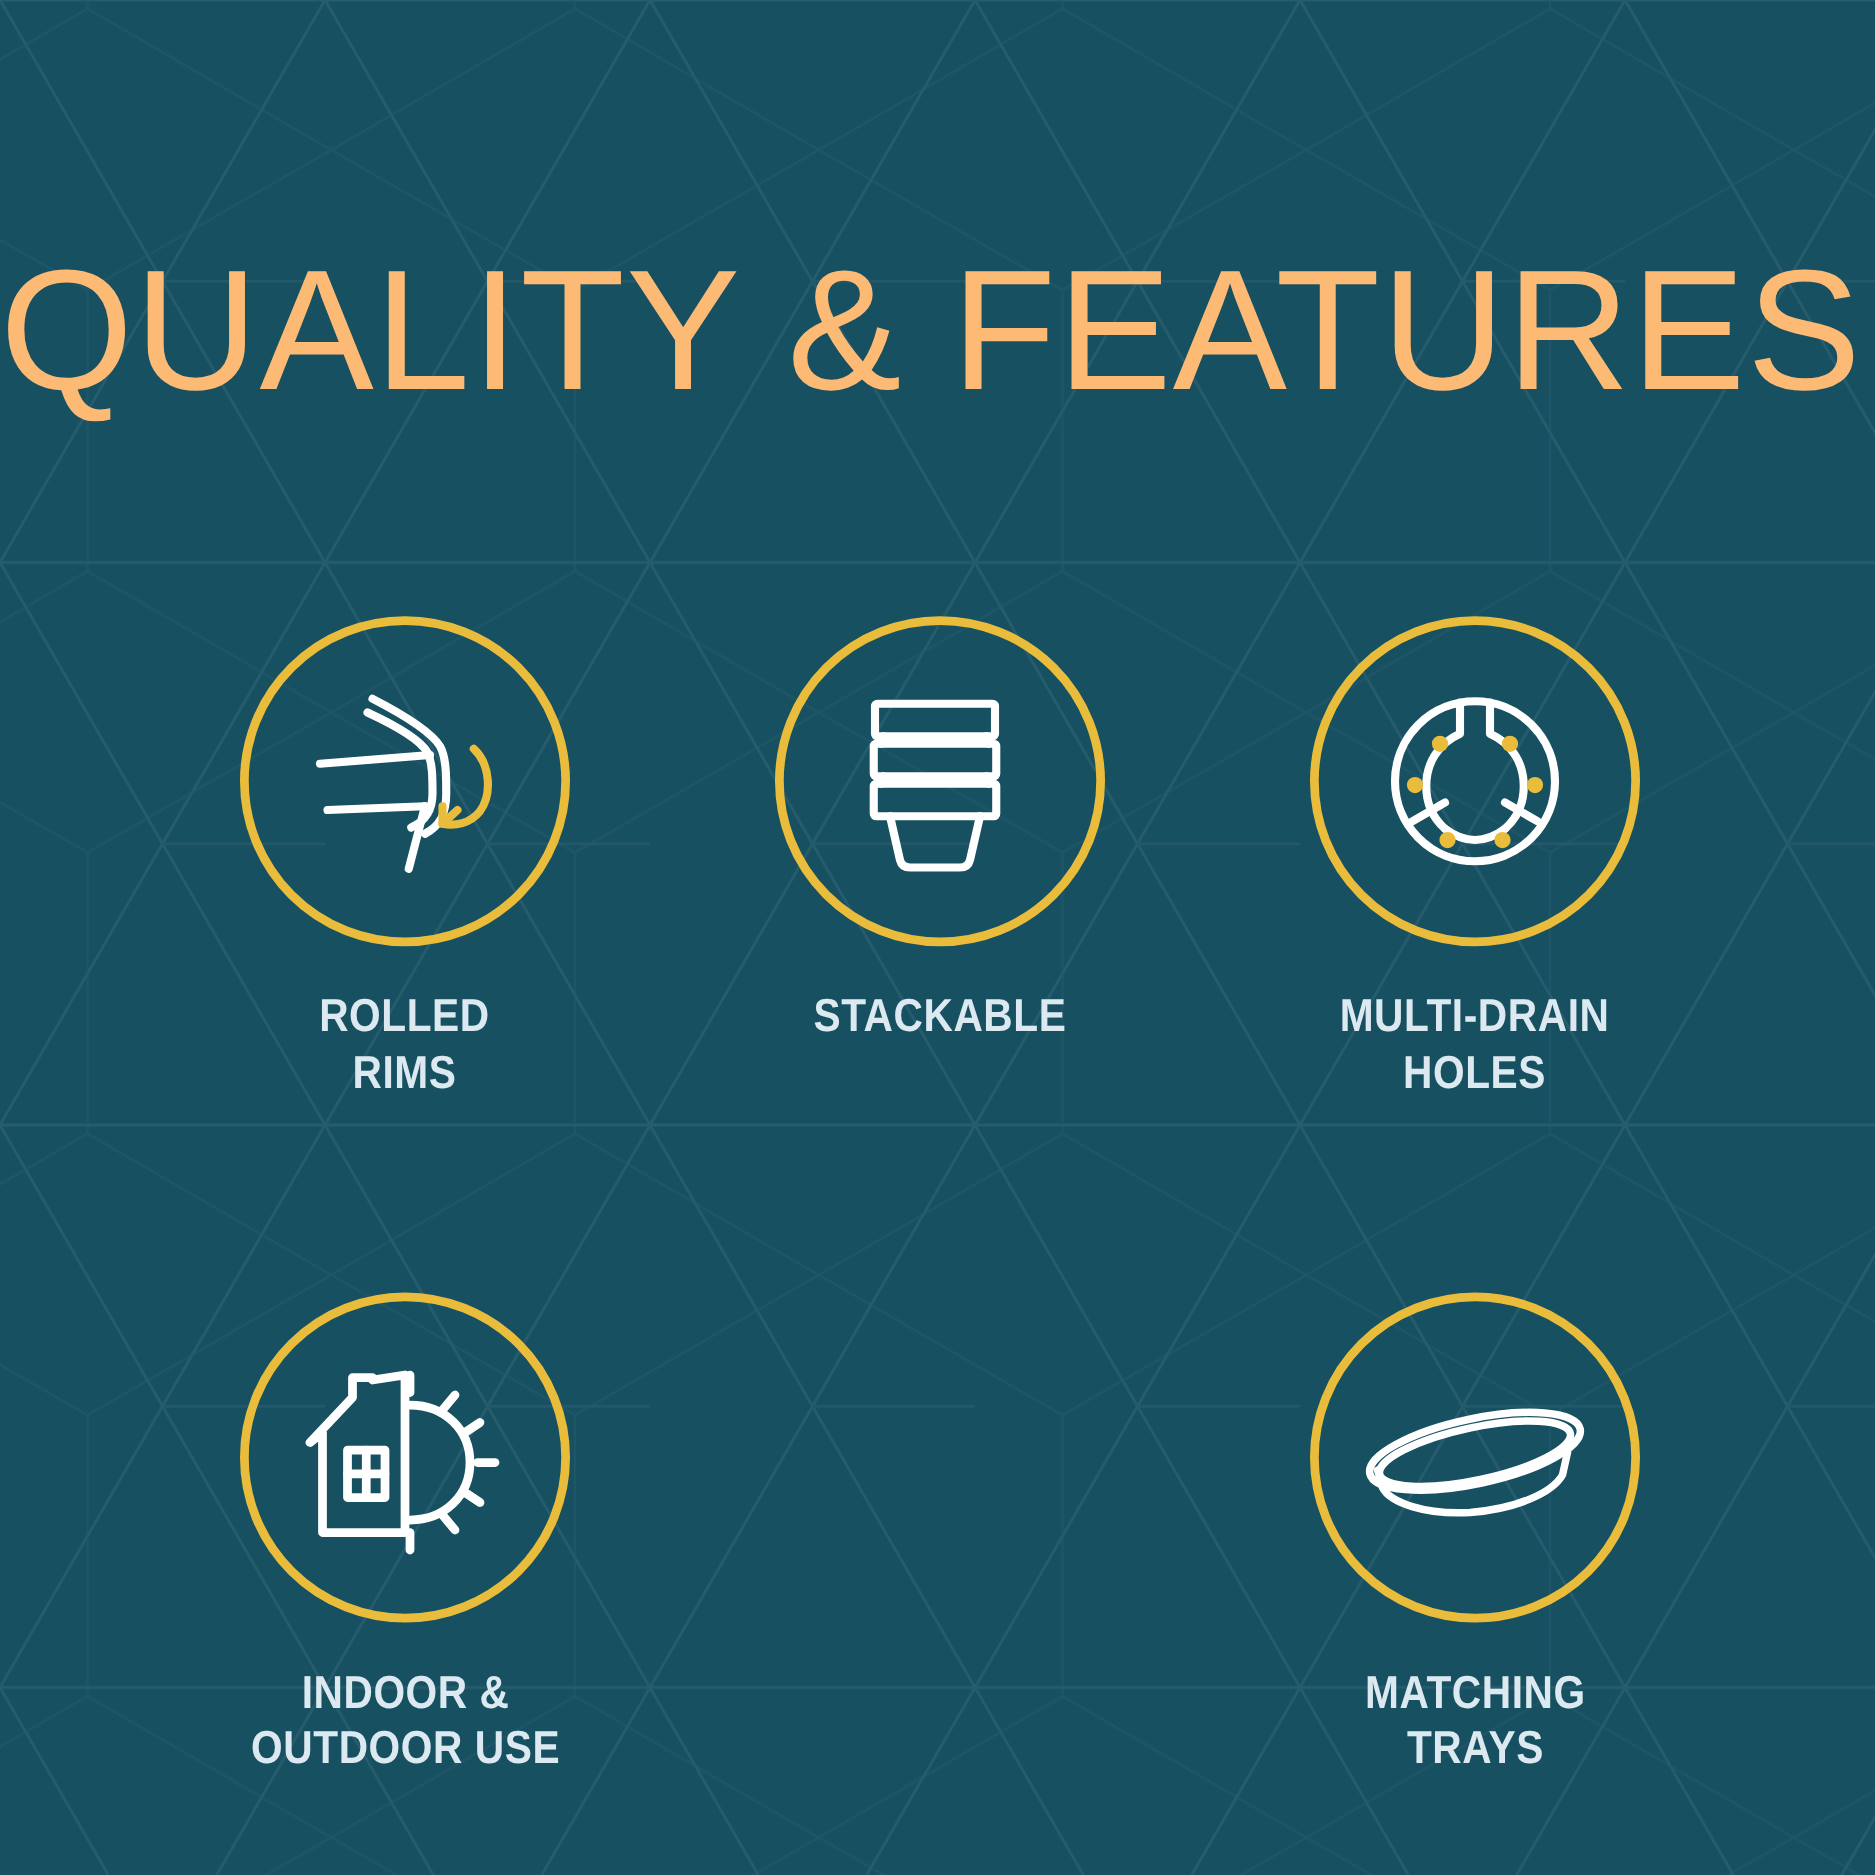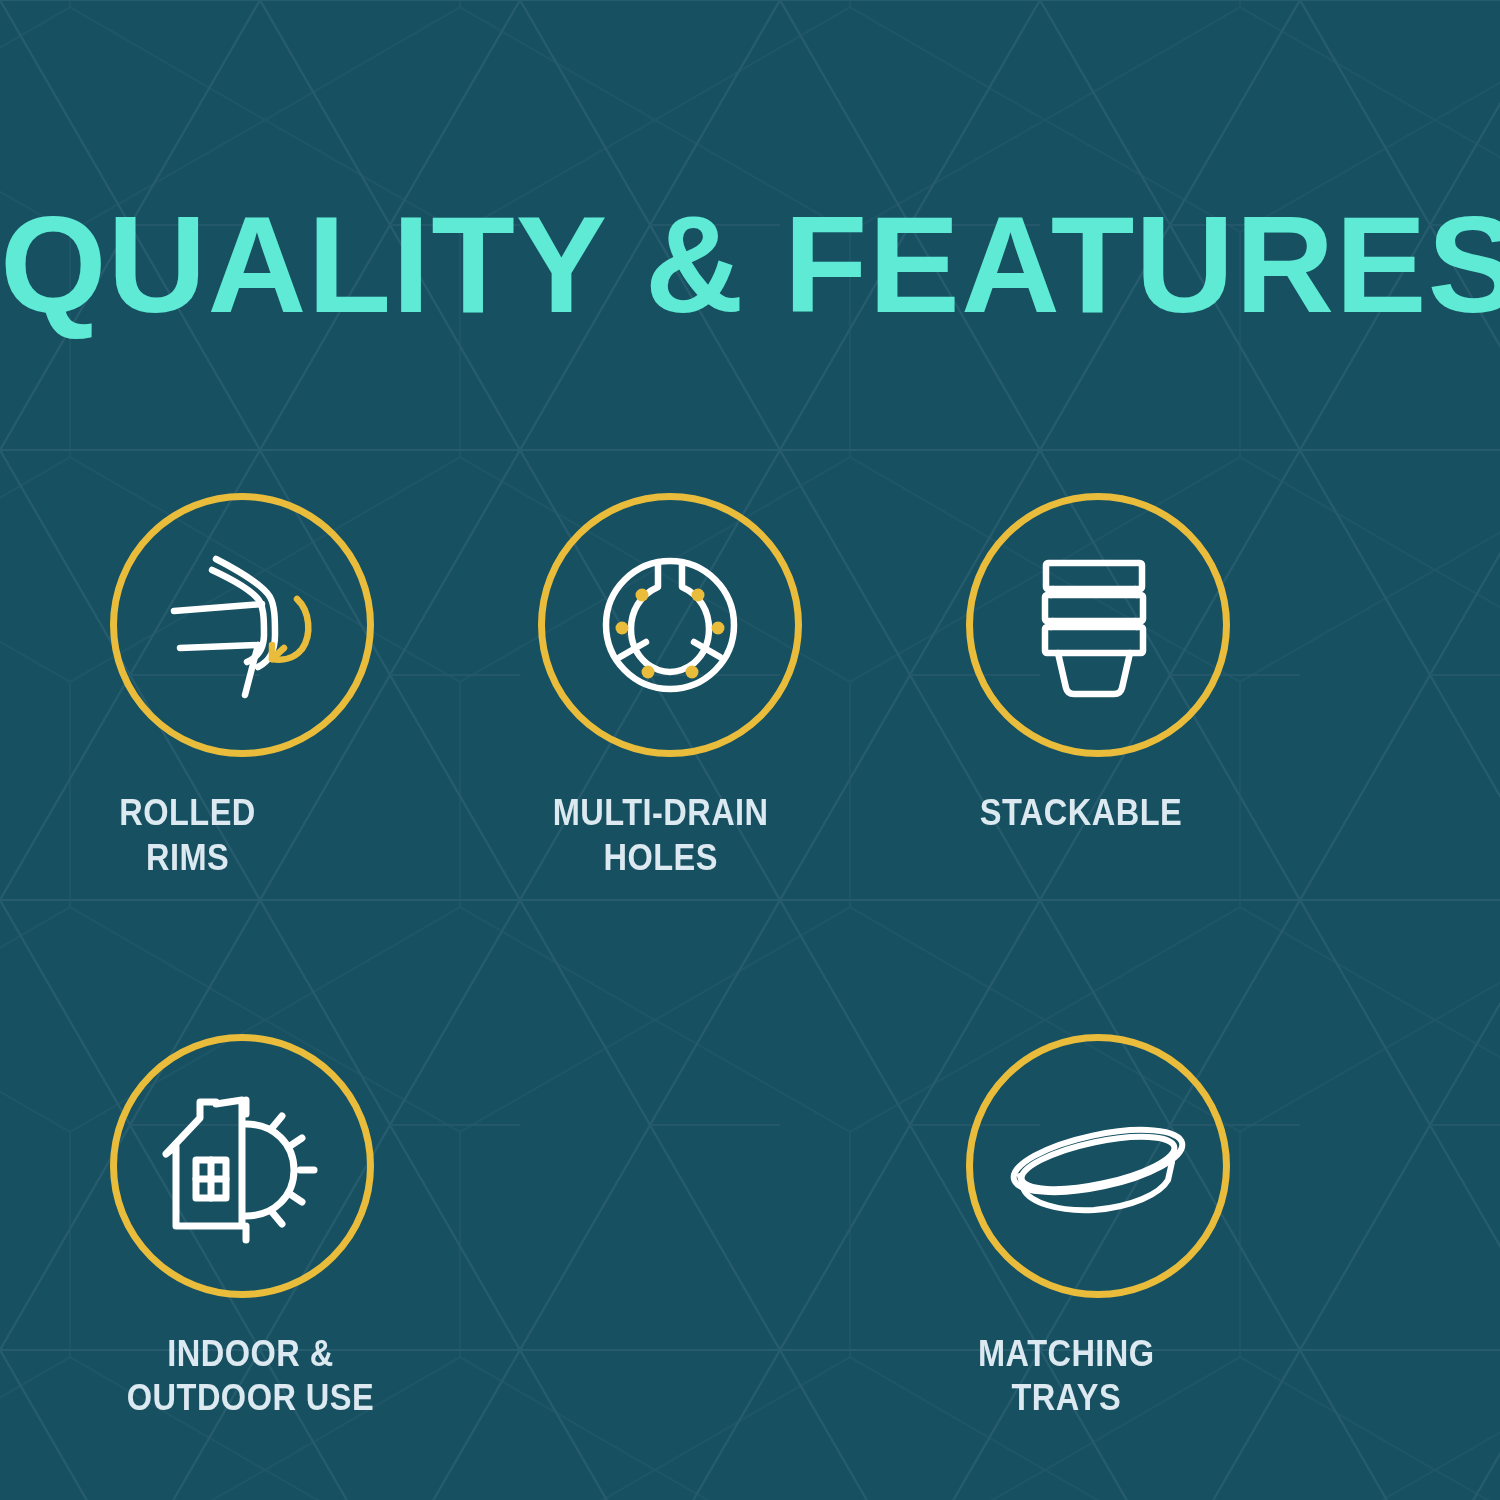--- a/index.html
+++ b/index.html
@@ -30,24 +30,24 @@
     height: 1500px;
     pointer-events: none;
   }
 
   
   #title {
     position: absolute;
     left: 0;
     top: 196px;
     width: 1500px;
-    color: #5eead4;
+    color: #fdba74;
     font-family: "Liberation Sans", sans-serif;
     font-size: 137px;
-    font-weight: 700;
+    font-weight: 400;
     letter-spacing: 1px;
     line-height: 1.0;
     white-space: nowrap;
     -webkit-font-smoothing: antialiased;
   }
 
   
   #features {
     position: absolute;
     left: 110px;
@@ -60,21 +60,21 @@
     justify-content: space-between;
     align-items: flex-start;
   }
   .feature-row + .feature-row {
     margin-top: 153px;
   }
   .feature {
     width: 428px;
     display: flex;
     flex-direction: column;
-    align-items: flex-start;
+    align-items: center;
   }
   .badge {
     width: 264px;
     height: 264px;
     border-radius: 50%;
     border: 7px solid #E9BD3B;
     box-sizing: border-box;
     display: flex;
     align-items: center;
     justify-content: center;
@@ -149,20 +149,42 @@
         </div>
         <div class="feature-label">ROLLED
 RIMS</div>
       </div>
 
       <div class="feature">
         <div class="badge">
           <svg width="200" height="200" viewBox="0 0 200 200">
             <g fill="none" stroke="#FFFFFF" stroke-width="6.5" stroke-linecap="round" stroke-linejoin="round">
 
+              <rect x="48" y="38" width="96" height="26" rx="2"></rect>
+
+              <path d="M55 64 L53 70 M137 64 L139 70"></path>
+
+              <rect x="47" y="70" width="98" height="26" rx="2"></rect>
+
+              <path d="M55 96 L53 102 M137 96 L139 102"></path>
+
+              <rect x="47" y="102" width="98" height="26" rx="2"></rect>
+
+              <path d="M60 128 L68 163 C69 167 72 169 76 169 L116 169 C120 169 123 167 124 163 L132 128"></path>
+            </g>
+          </svg>
+        </div>
+        <div class="feature-label">STACKABLE</div>
+      </div>
+
+      <div class="feature">
+        <div class="badge">
+          <svg width="200" height="200" viewBox="0 0 200 200">
+            <g fill="none" stroke="#FFFFFF" stroke-width="6.5" stroke-linecap="round" stroke-linejoin="round">
+
               <circle cx="100" cy="100" r="64"></circle>
 
               <path d="M88 37 L88 62 C70 70 61 86 61 104 C61 118 67 130 76 138"></path>
               <path d="M112 37 L112 62 C130 70 139 86 139 104 C139 118 133 130 124 138"></path>
               <path d="M76 138 C84 144 92 147 100 147 C108 147 116 144 124 138"></path>
 
               <path d="M61 104 L37 104" opacity="0"></path>
               <path d="M50 132 L76 117"></path>
               <path d="M150 132 L124 117"></path>
             </g>
@@ -173,42 +195,20 @@
               <circle cx="148" cy="103" r="6.5"></circle>
               <circle cx="78" cy="147" r="6.5"></circle>
               <circle cx="122" cy="147" r="6.5"></circle>
             </g>
           </svg>
         </div>
         <div class="feature-label">MULTI-DRAIN
 HOLES</div>
       </div>
 
-      <div class="feature">
-        <div class="badge">
-          <svg width="200" height="200" viewBox="0 0 200 200">
-            <g fill="none" stroke="#FFFFFF" stroke-width="6.5" stroke-linecap="round" stroke-linejoin="round">
-
-              <rect x="48" y="38" width="96" height="26" rx="2"></rect>
-
-              <path d="M55 64 L53 70 M137 64 L139 70"></path>
-
-              <rect x="47" y="70" width="98" height="26" rx="2"></rect>
-
-              <path d="M55 96 L53 102 M137 96 L139 102"></path>
-
-              <rect x="47" y="102" width="98" height="26" rx="2"></rect>
-
-              <path d="M60 128 L68 163 C69 167 72 169 76 169 L116 169 C120 169 123 167 124 163 L132 128"></path>
-            </g>
-          </svg>
-        </div>
-        <div class="feature-label">STACKABLE</div>
-      </div>
-
     </div>
 
     <div class="feature-row">
 
       <div class="feature">
         <div class="badge">
           <svg width="200" height="200" viewBox="0 0 200 200">
             <g fill="none" stroke="#FFFFFF" stroke-width="7" stroke-linecap="round" stroke-linejoin="round">
 
               <path d="M100 34 L100 160 L34 160 L34 80 L24 88 L58 52 L58 36 L74 36 L74 38 L100 34"></path>

